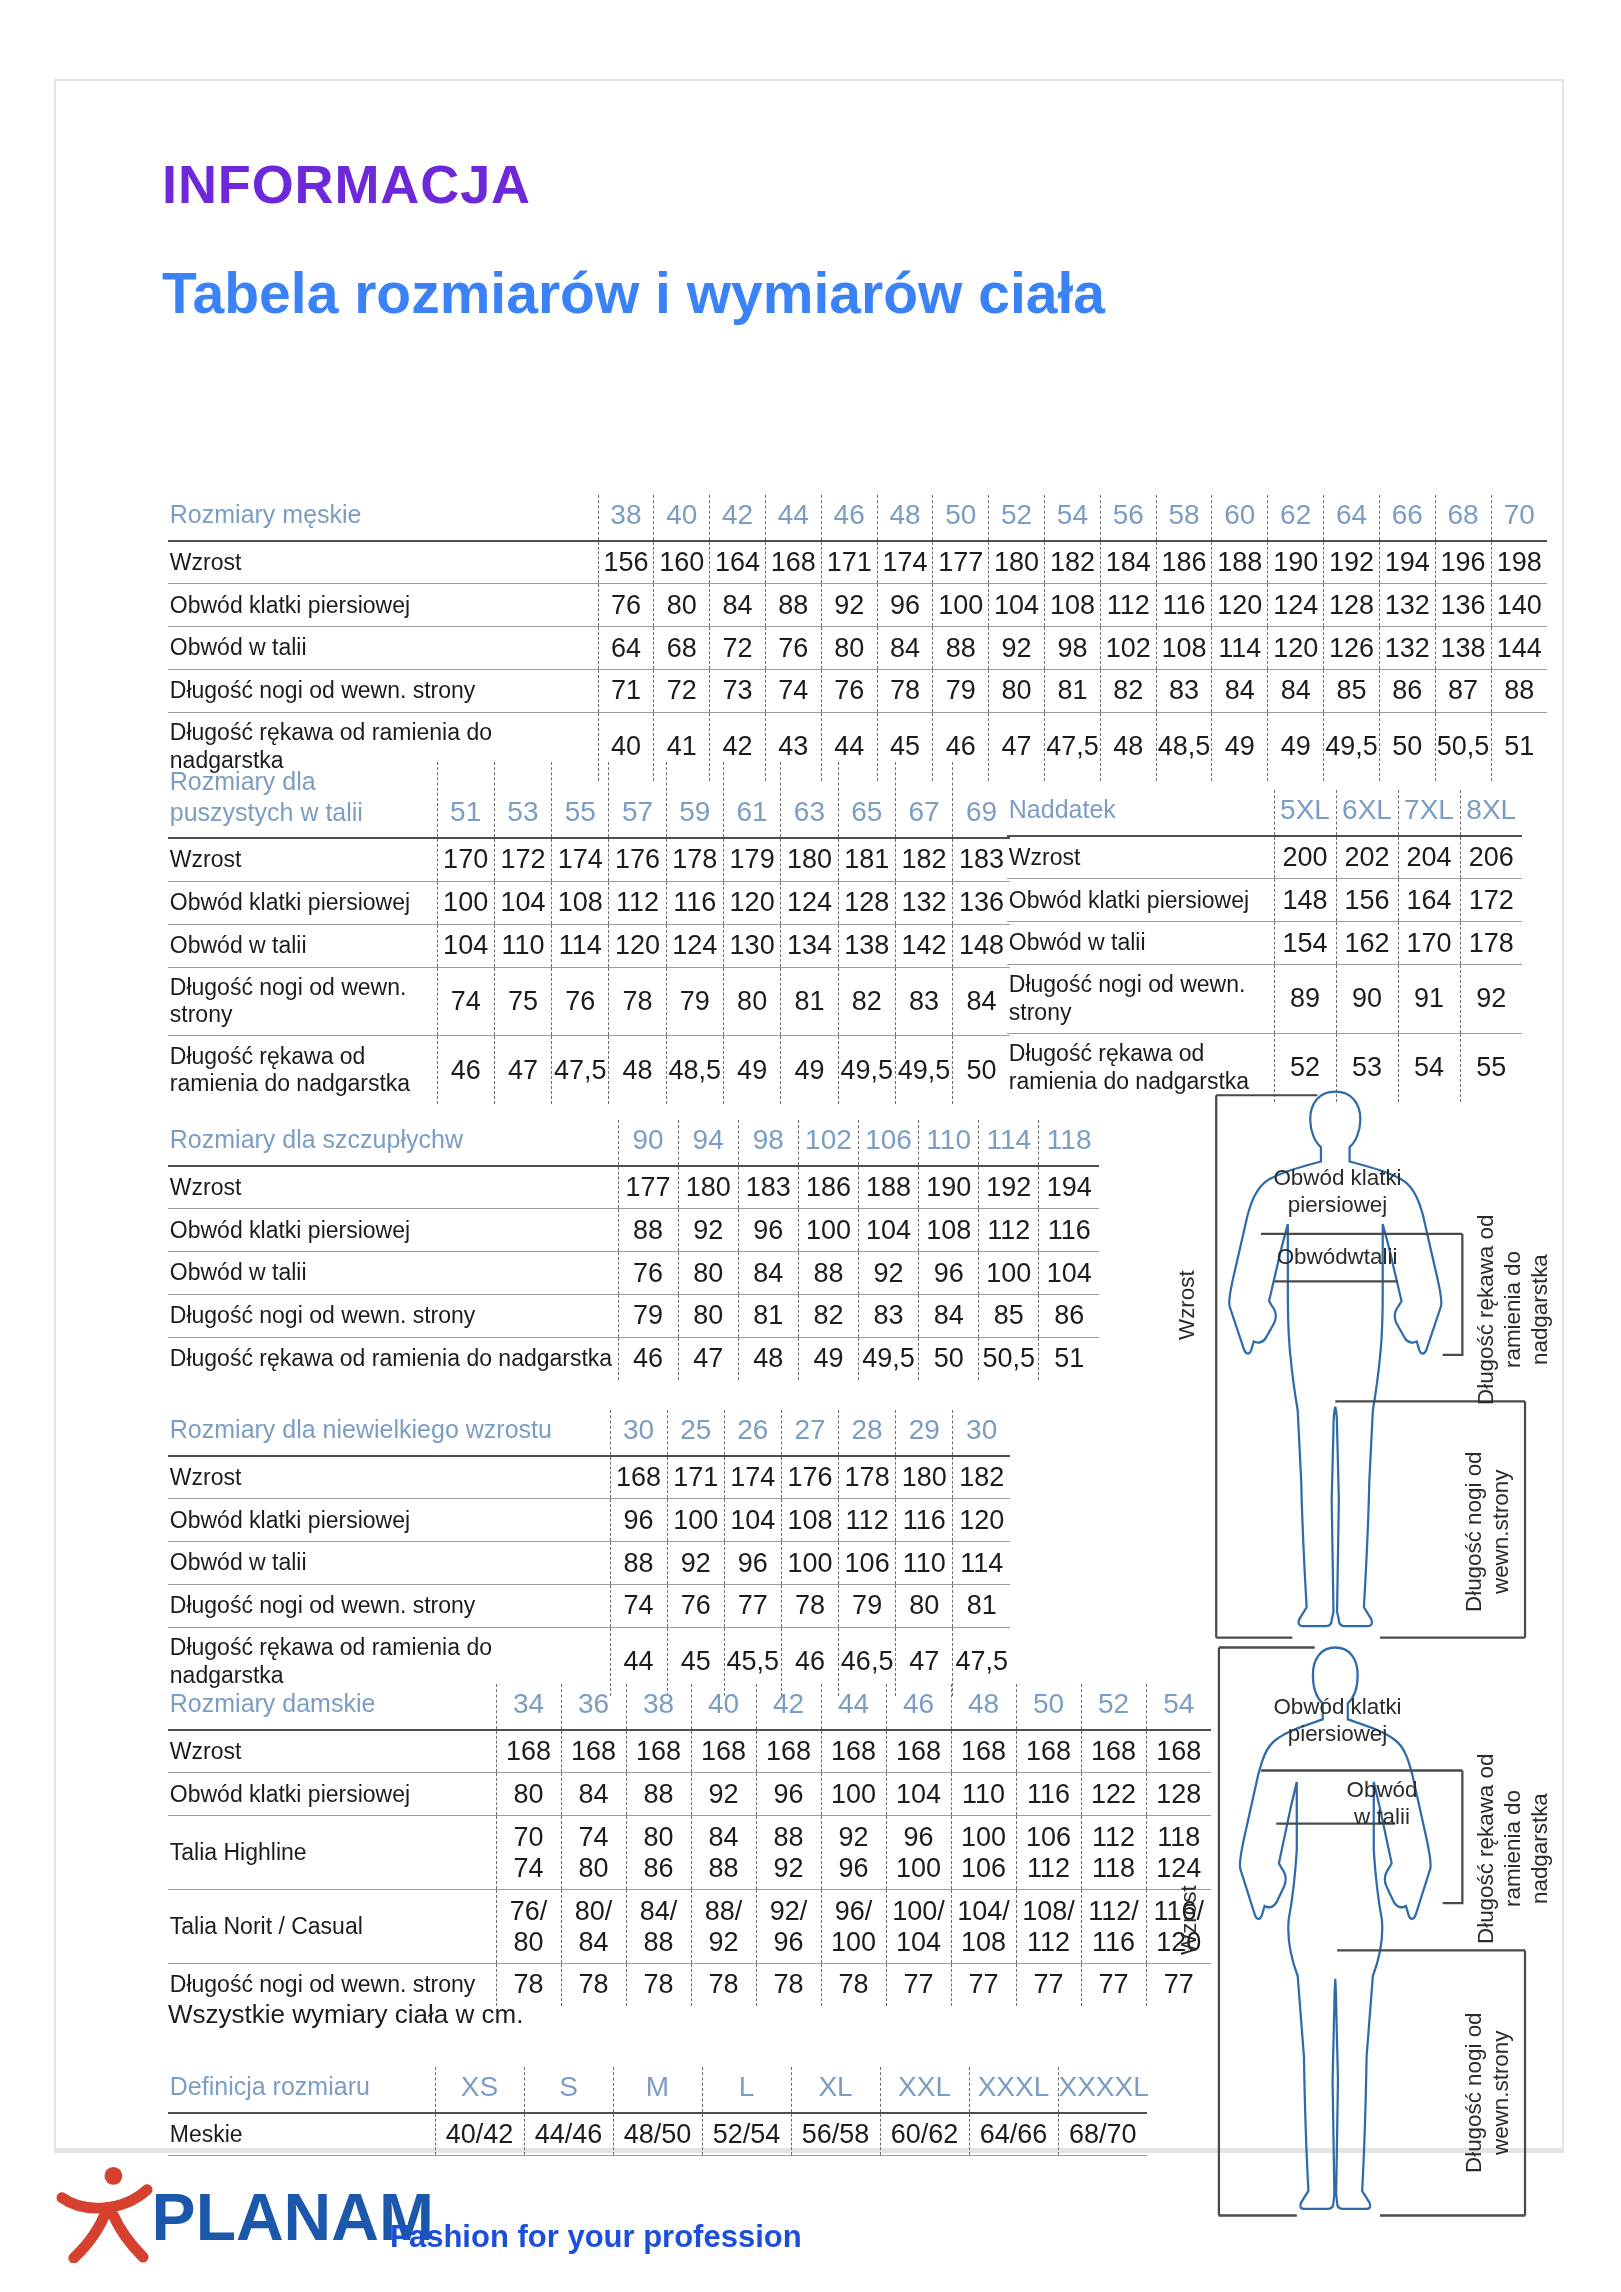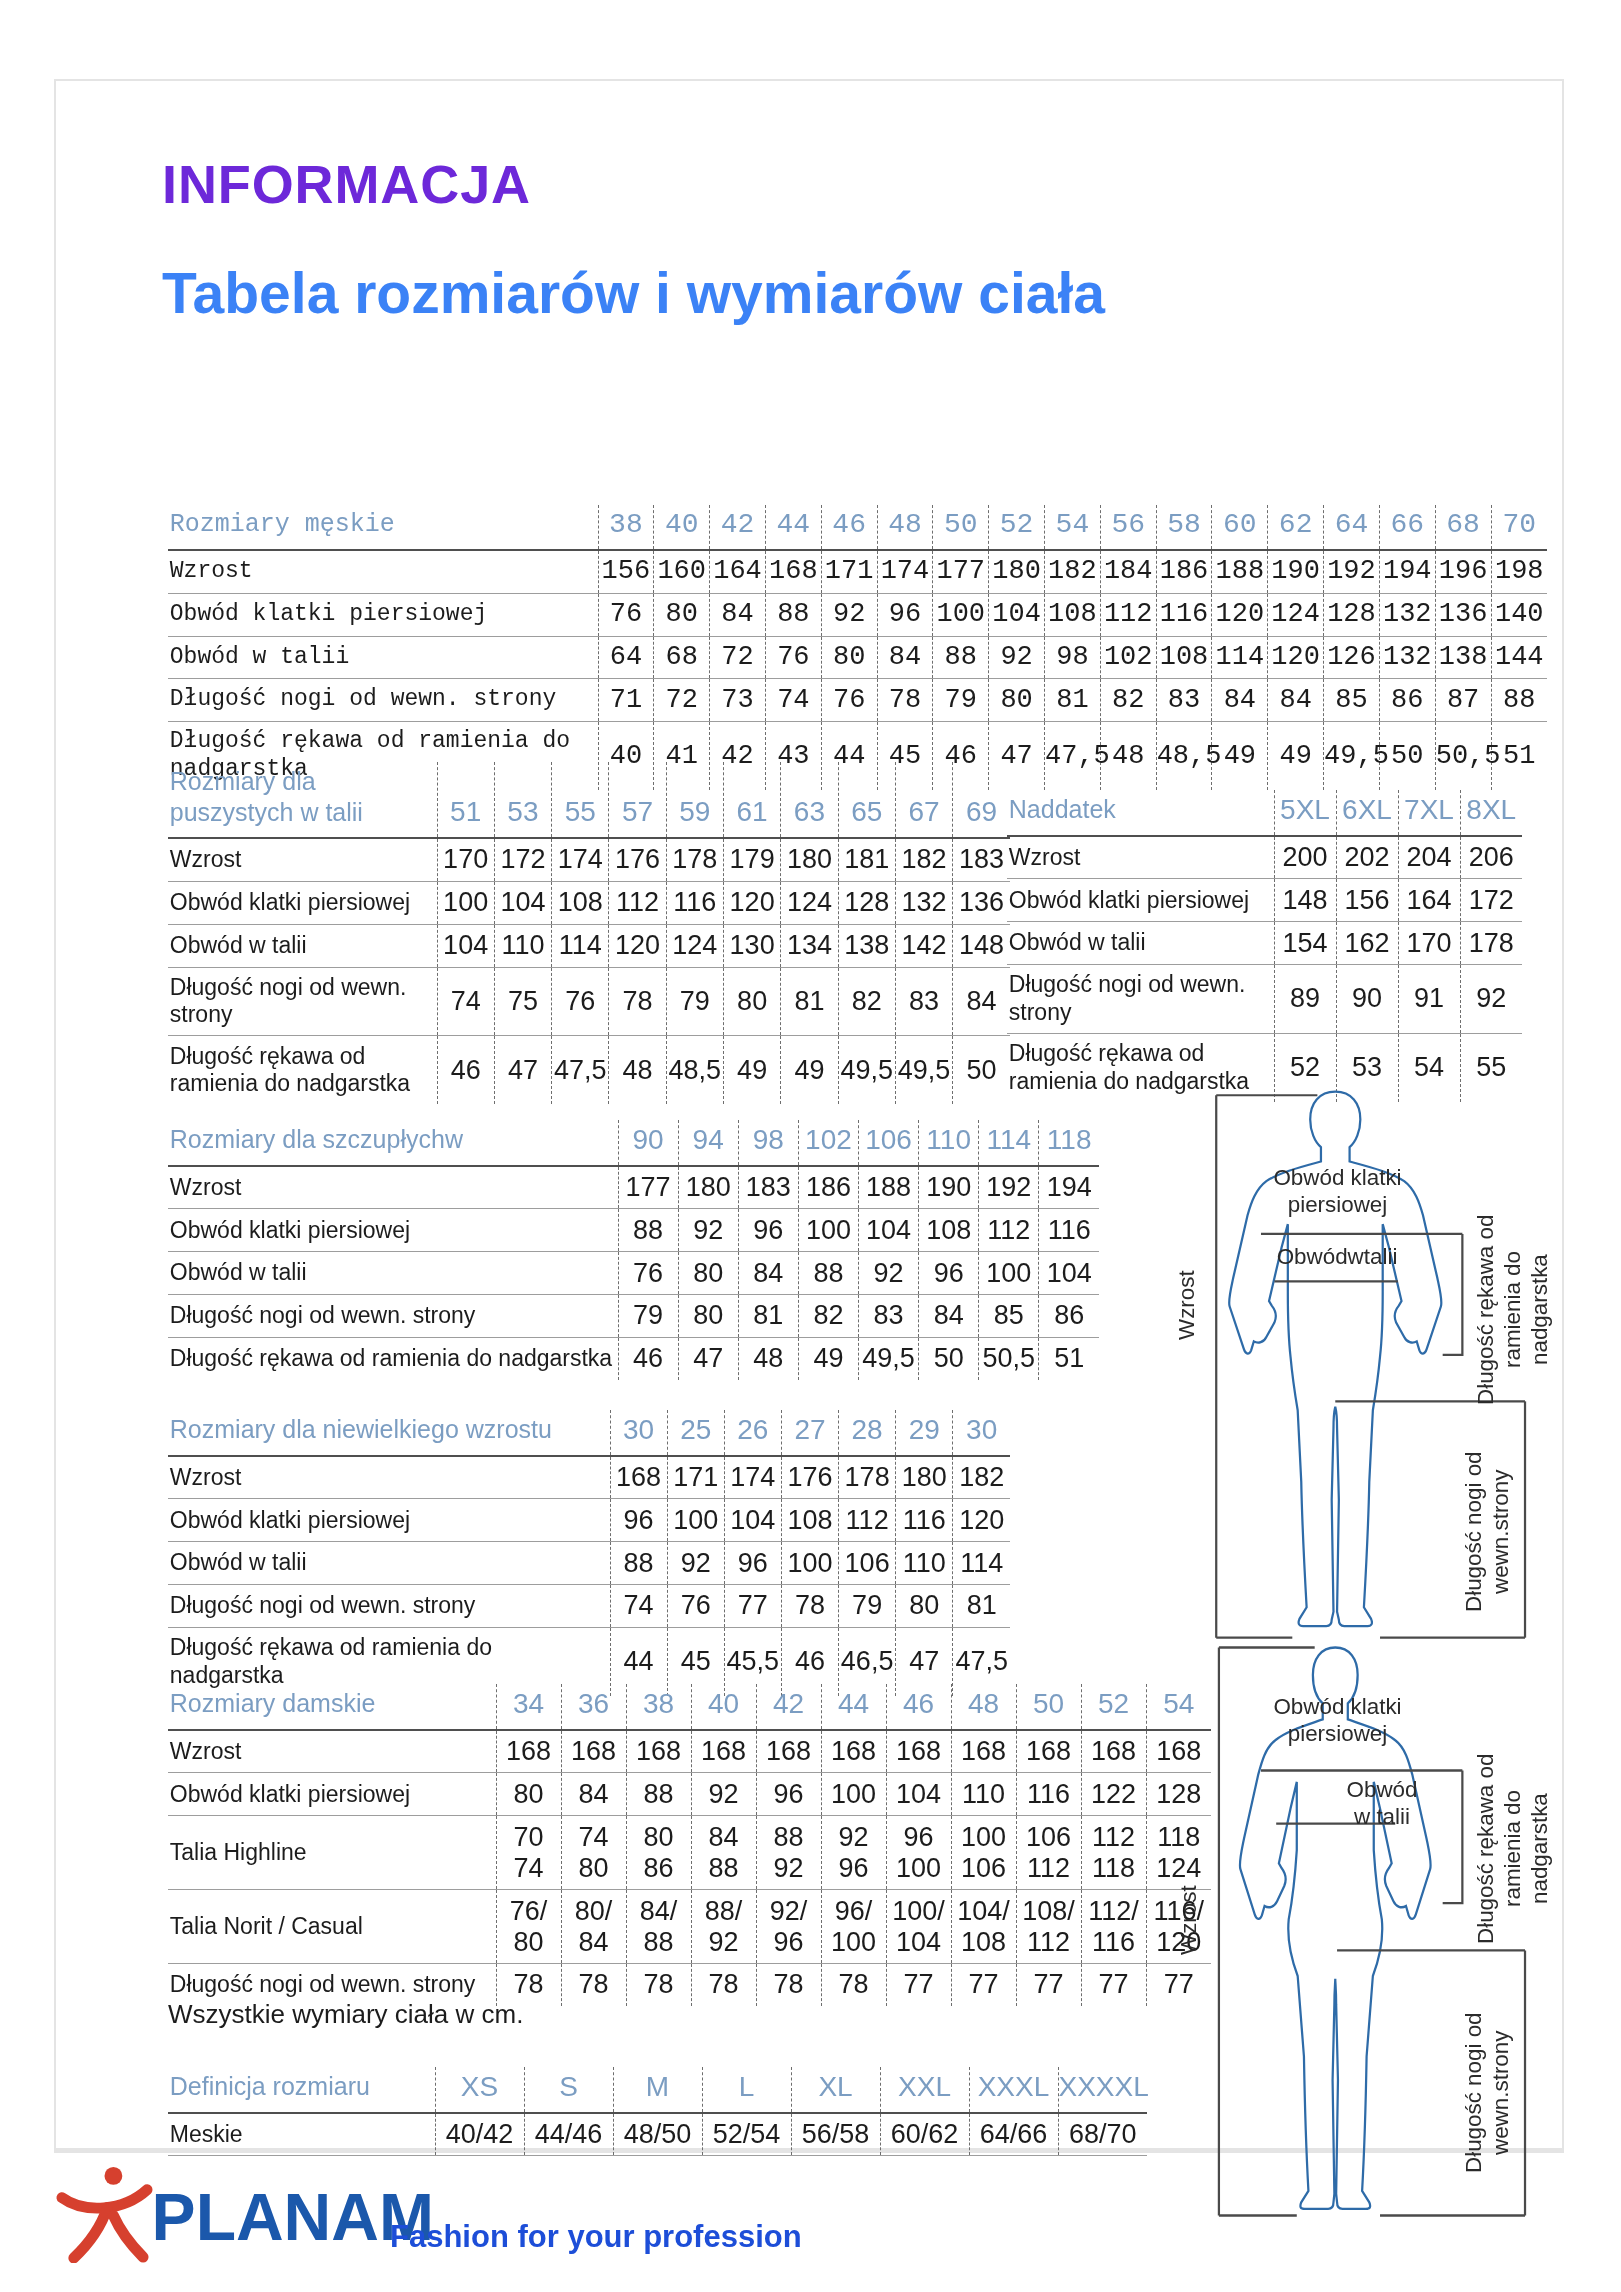--- a/index.html
+++ b/index.html
@@ -62,21 +62,21 @@
   }
 </style>
 </head>
 <body>
 
 <div class="content-frame">
 
   <h1 class="page-title">INFORMACJA</h1>
   <h2 class="page-subtitle">Tabela rozmiarów i wymiarów ciała</h2>
 
-  <div class="tblhost" style="left:112px;top:424px;width:1379px;font-family:Liberation Mono, monospace;">
+  <div class="tblhost" style="left:112px;top:414px;width:1379px;">
       <table class="sizes-table">
         <colgroup>
           <col style="width: 430px;">
           <col>
           <col>
           <col>
           <col>
           <col>
           <col>
           <col>

